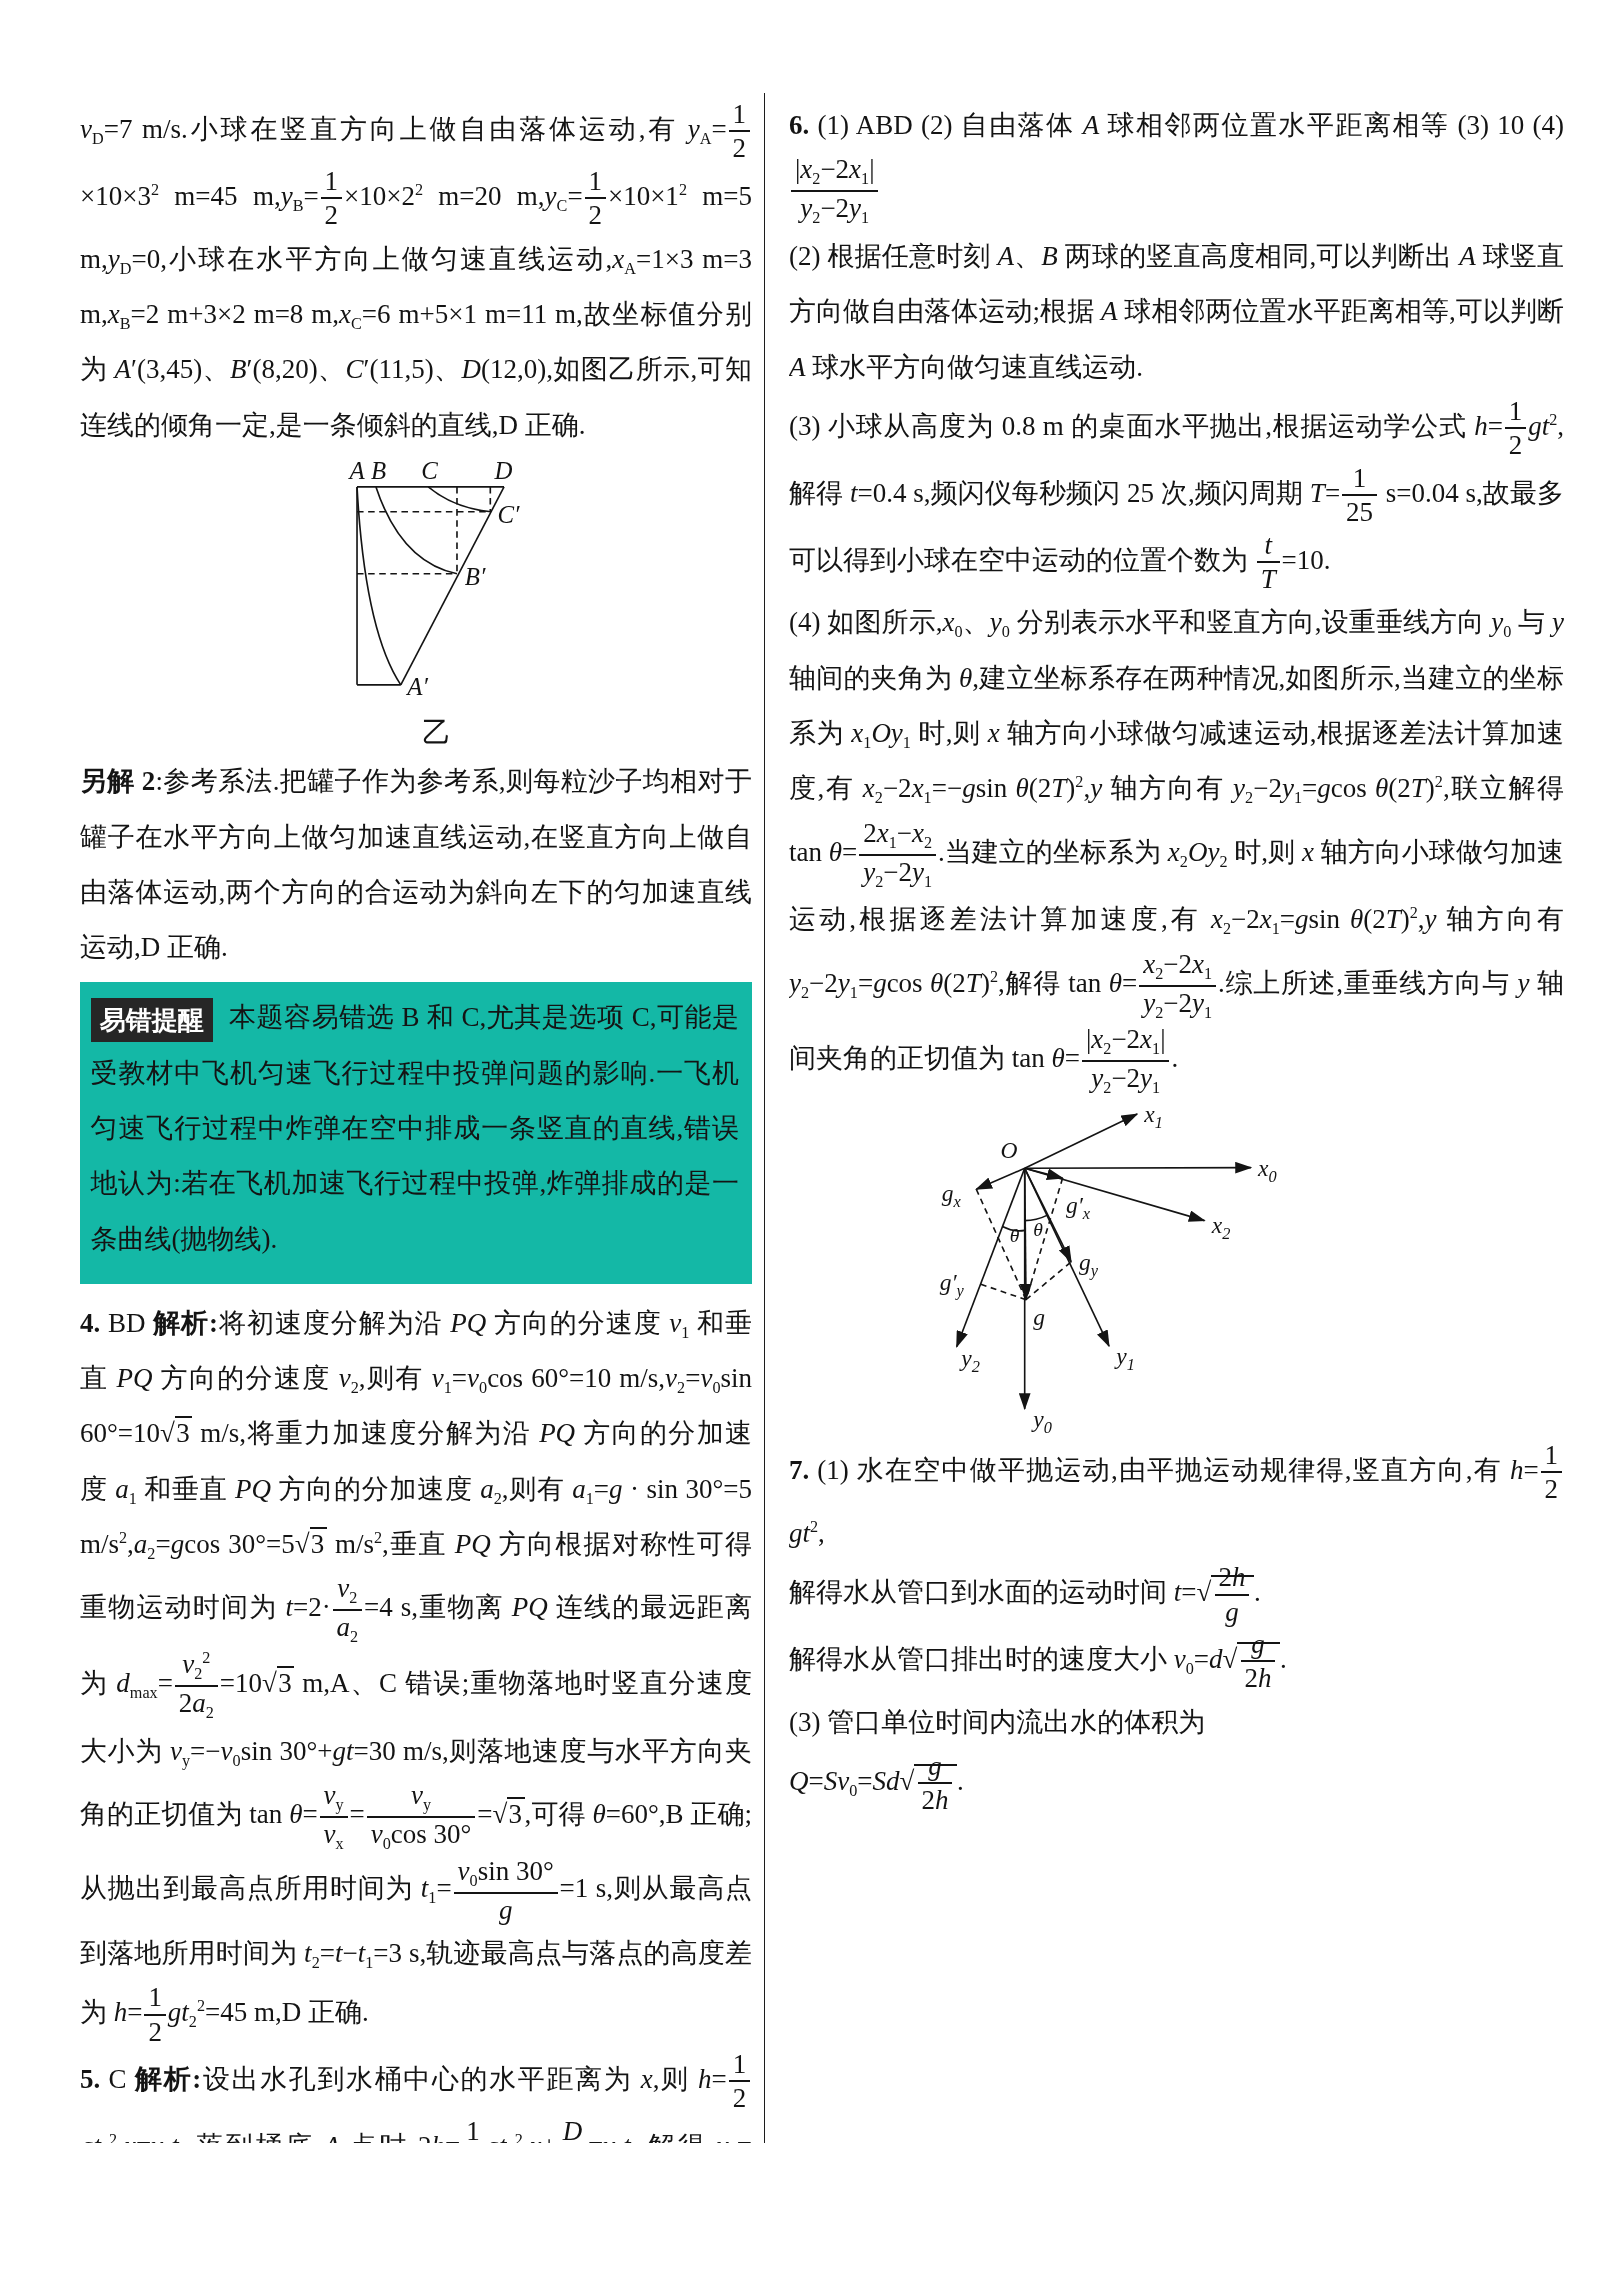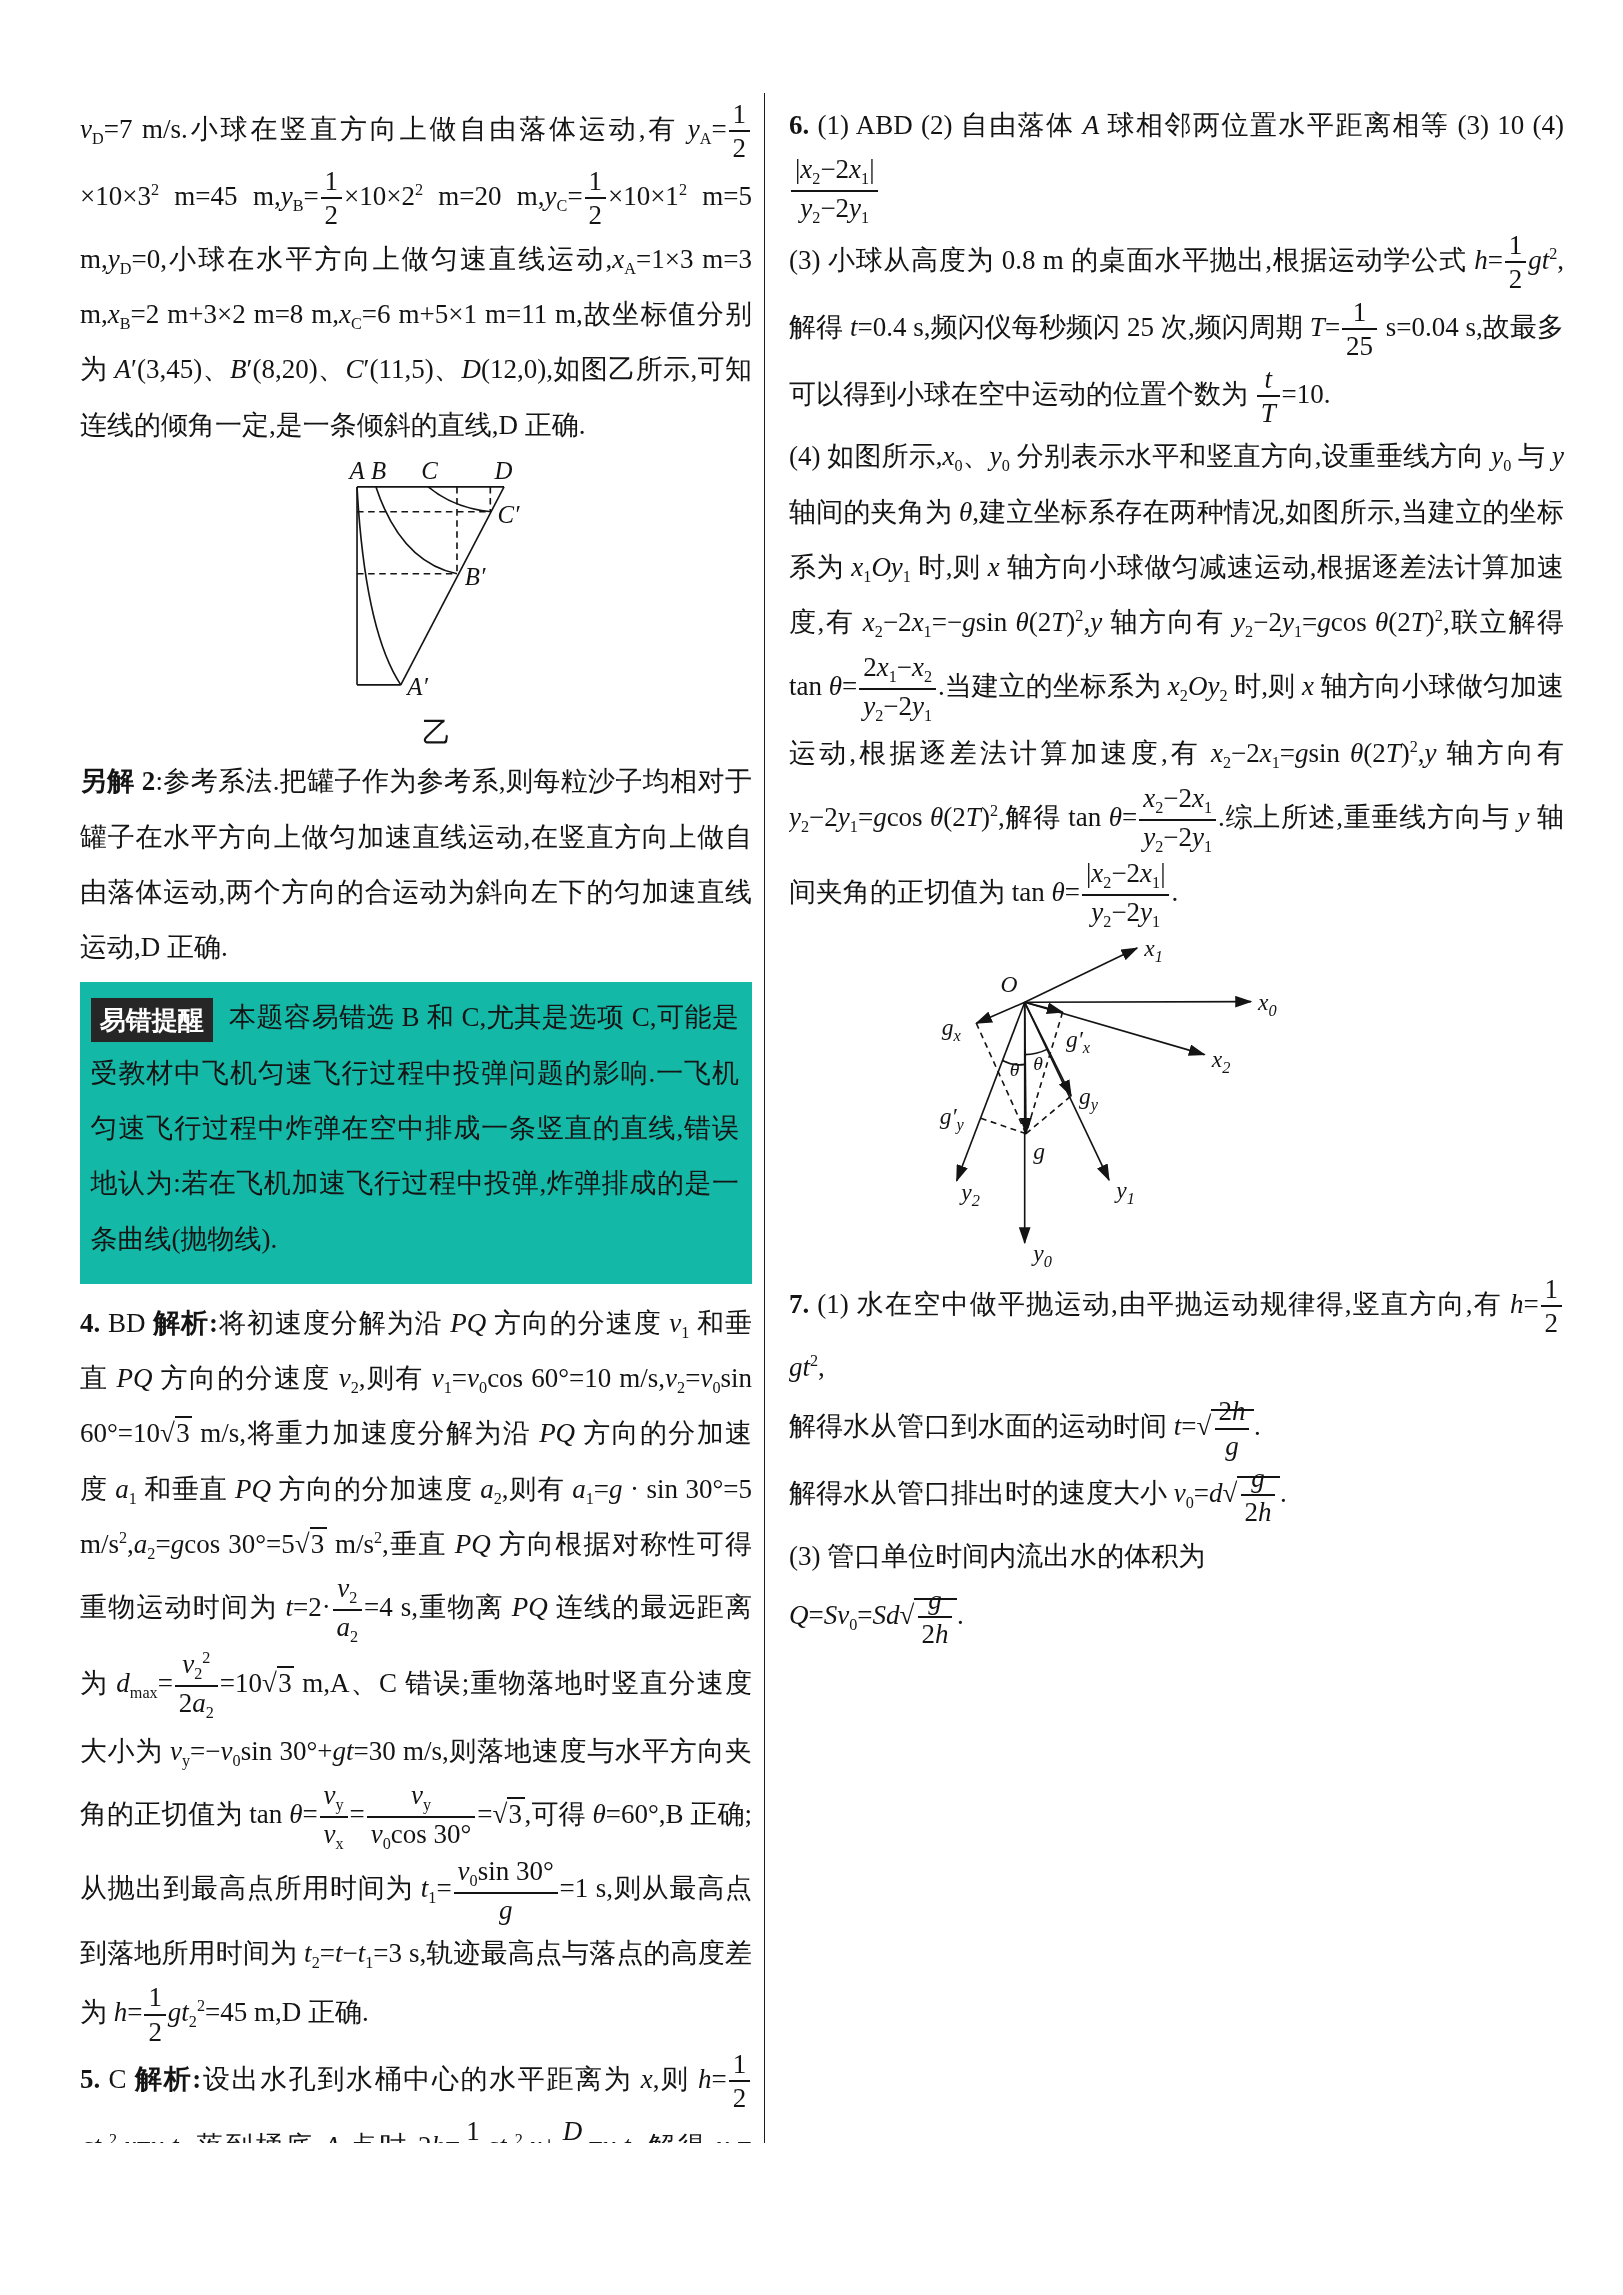--- a/index.html
+++ b/index.html
@@ -121,20 +121,21 @@
               <span class="n"><i>g</i></span>
               <span class="d">2<i>h</i></span>
             </span></span></span>,故 C 正确.</p>
   </div>
 
   <div class="col col-right">
     <p><b>6.</b> (1) ABD  (2) 自由落体  <i>A</i> 球相邻两位置水平距离相等  (3) 10  (4) <span class="fr">
           <span class="n">|<i>x</i><sub>2</sub>−2<i>x</i><sub>1</sub>|</span>
           <span class="d"><i>y</i><sub>2</sub>−2<i>y</i><sub>1</sub></span>
         </span></p>
+    <p>(2) 根据任意时刻 <i>A</i>、<i>B</i> 两球的竖直高度相同,可以判断出 <i>A</i> 球竖直方向做自由落体运动;根据 <i>A</i> 球相邻两位置水平距离相等,可以判断 <i>A</i> 球水平方向做匀速直线运动.</p>
     <p>(3) 小球从高度为 0.8 m 的桌面水平抛出,根据运动学公式 <i>h</i>=<span class="fr">
           <span class="n">1</span>
           <span class="d">2</span>
         </span><i>gt</i><sup>2</sup>,解得 <i>t</i>=0.4 s,频闪仪每秒频闪 25 次,频闪周期 <i>T</i>=<span class="fr">
           <span class="n">1</span>
           <span class="d">25</span>
         </span> s=0.04 s,故最多可以得到小球在空中运动的位置个数为 <span class="fr">
           <span class="n"><i>t</i></span>
           <span class="d"><i>T</i></span>
         </span>=10.</p>

